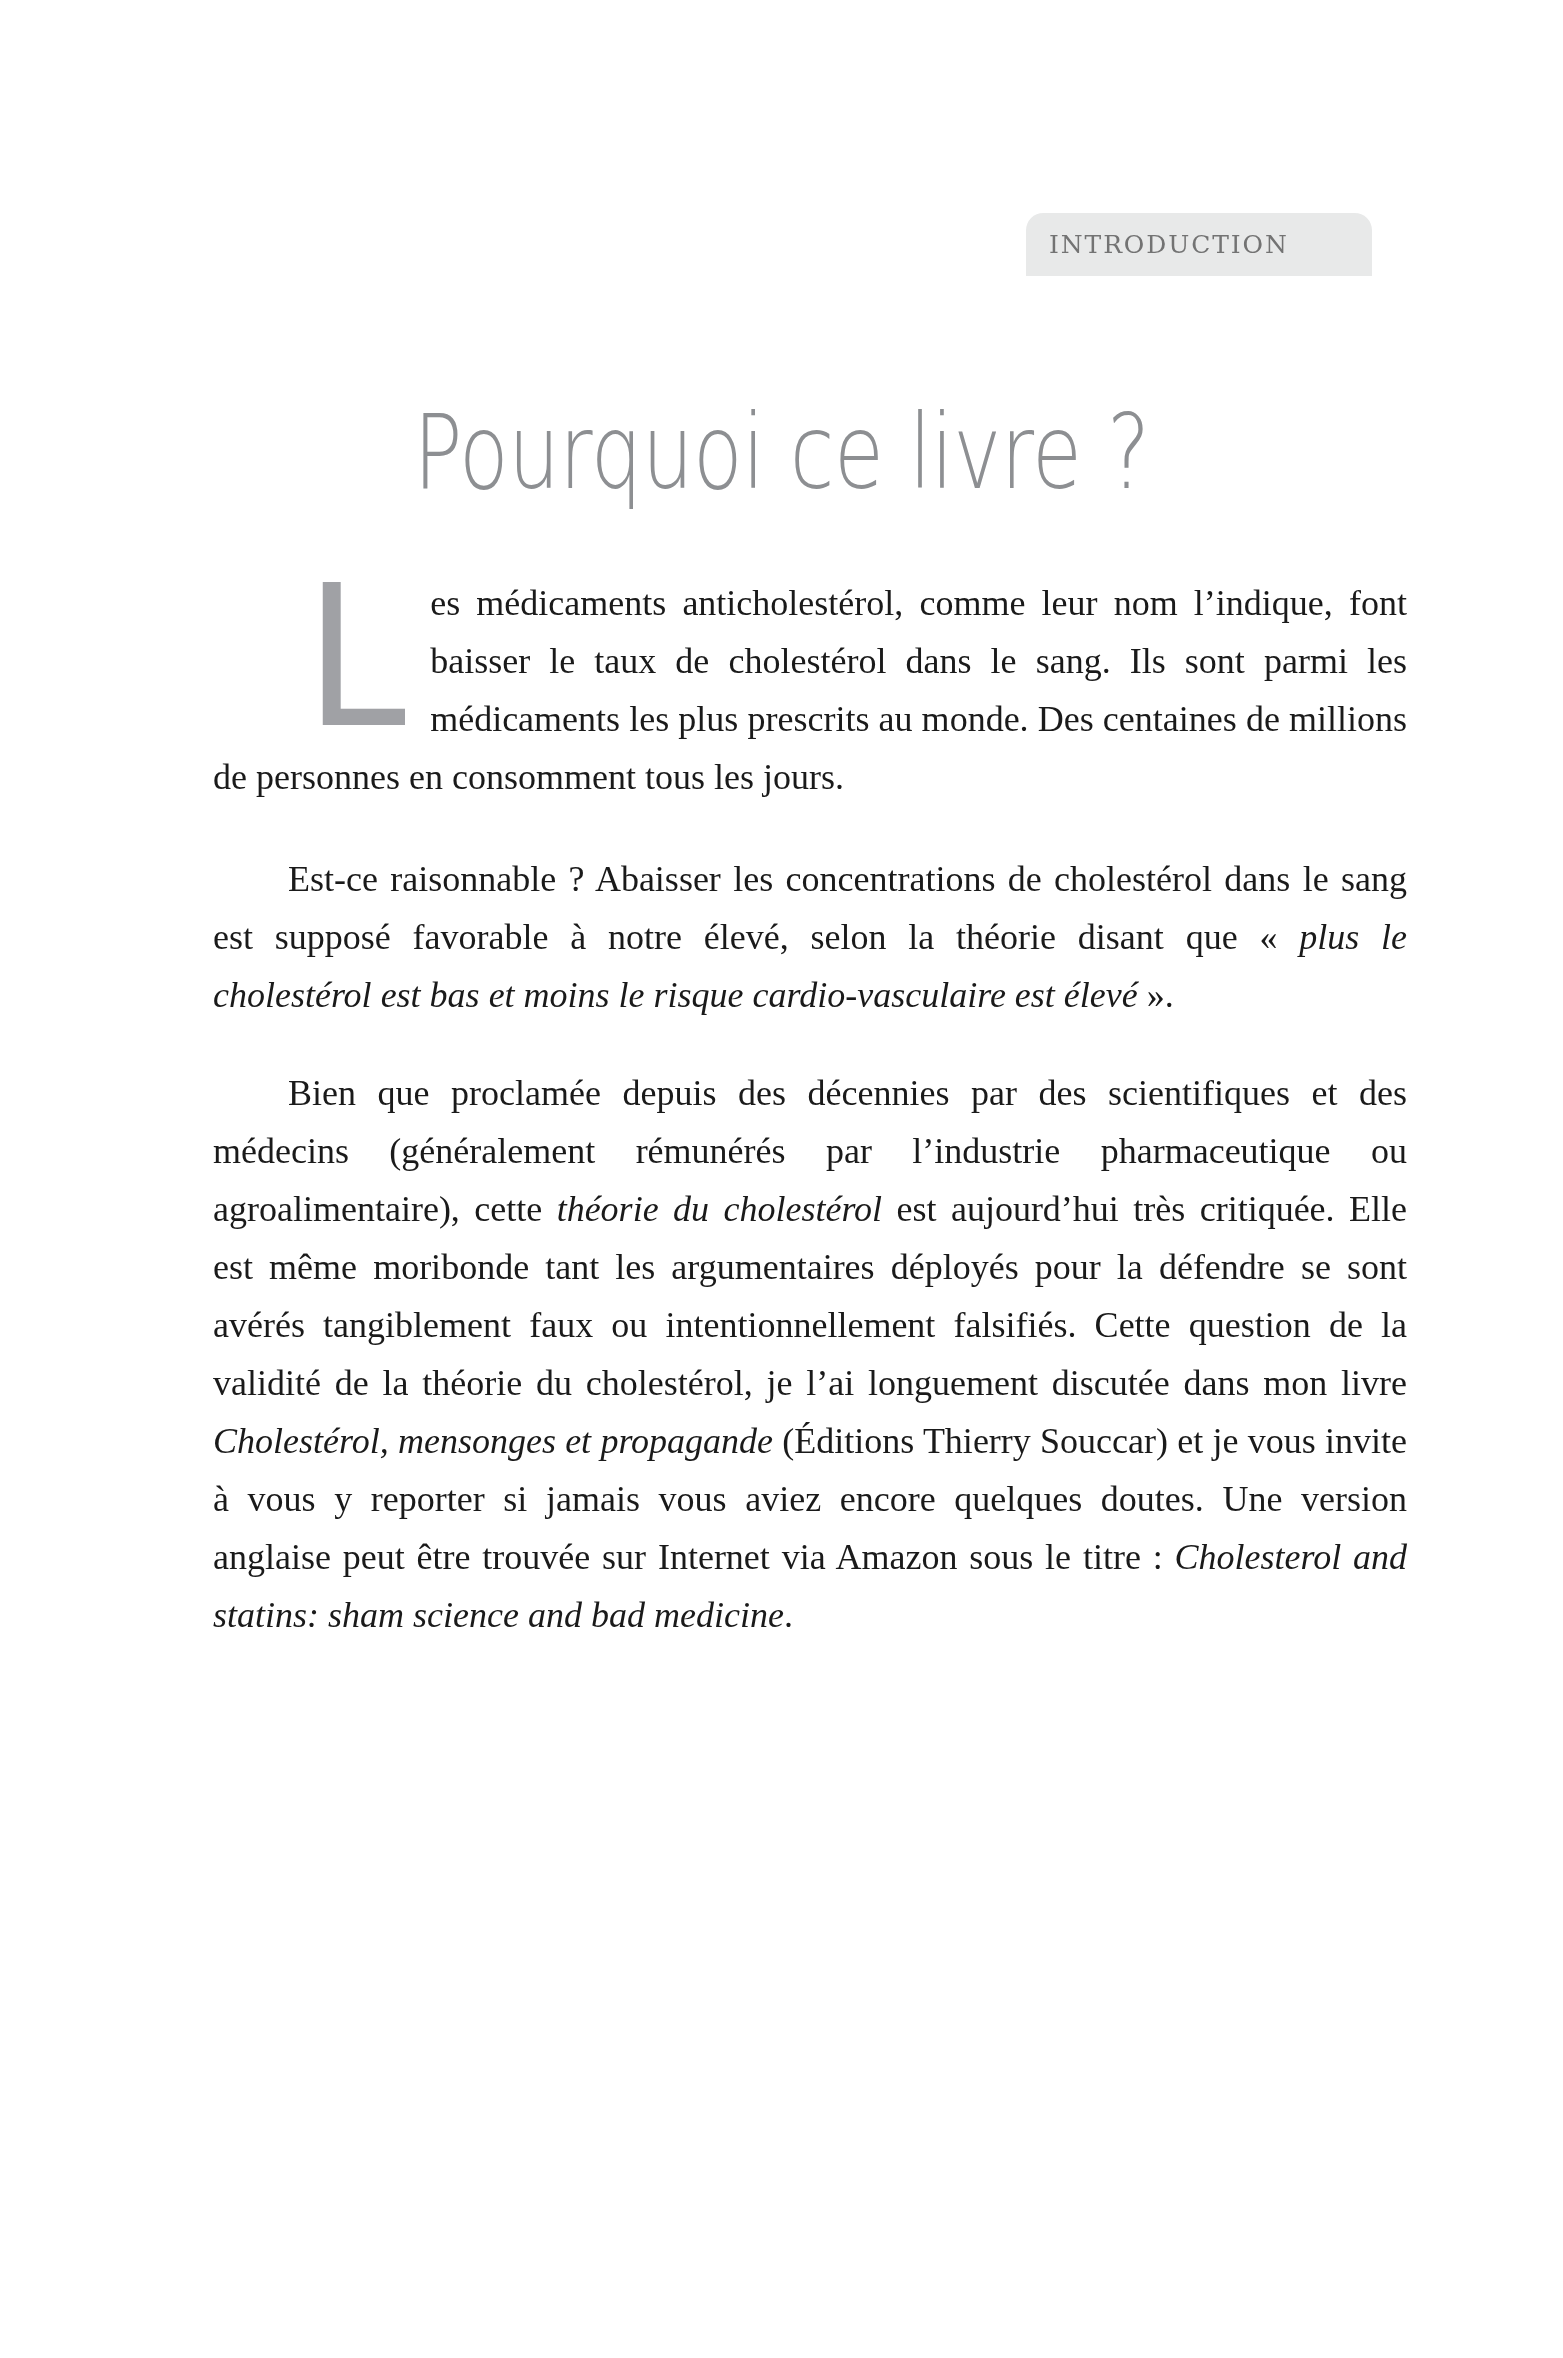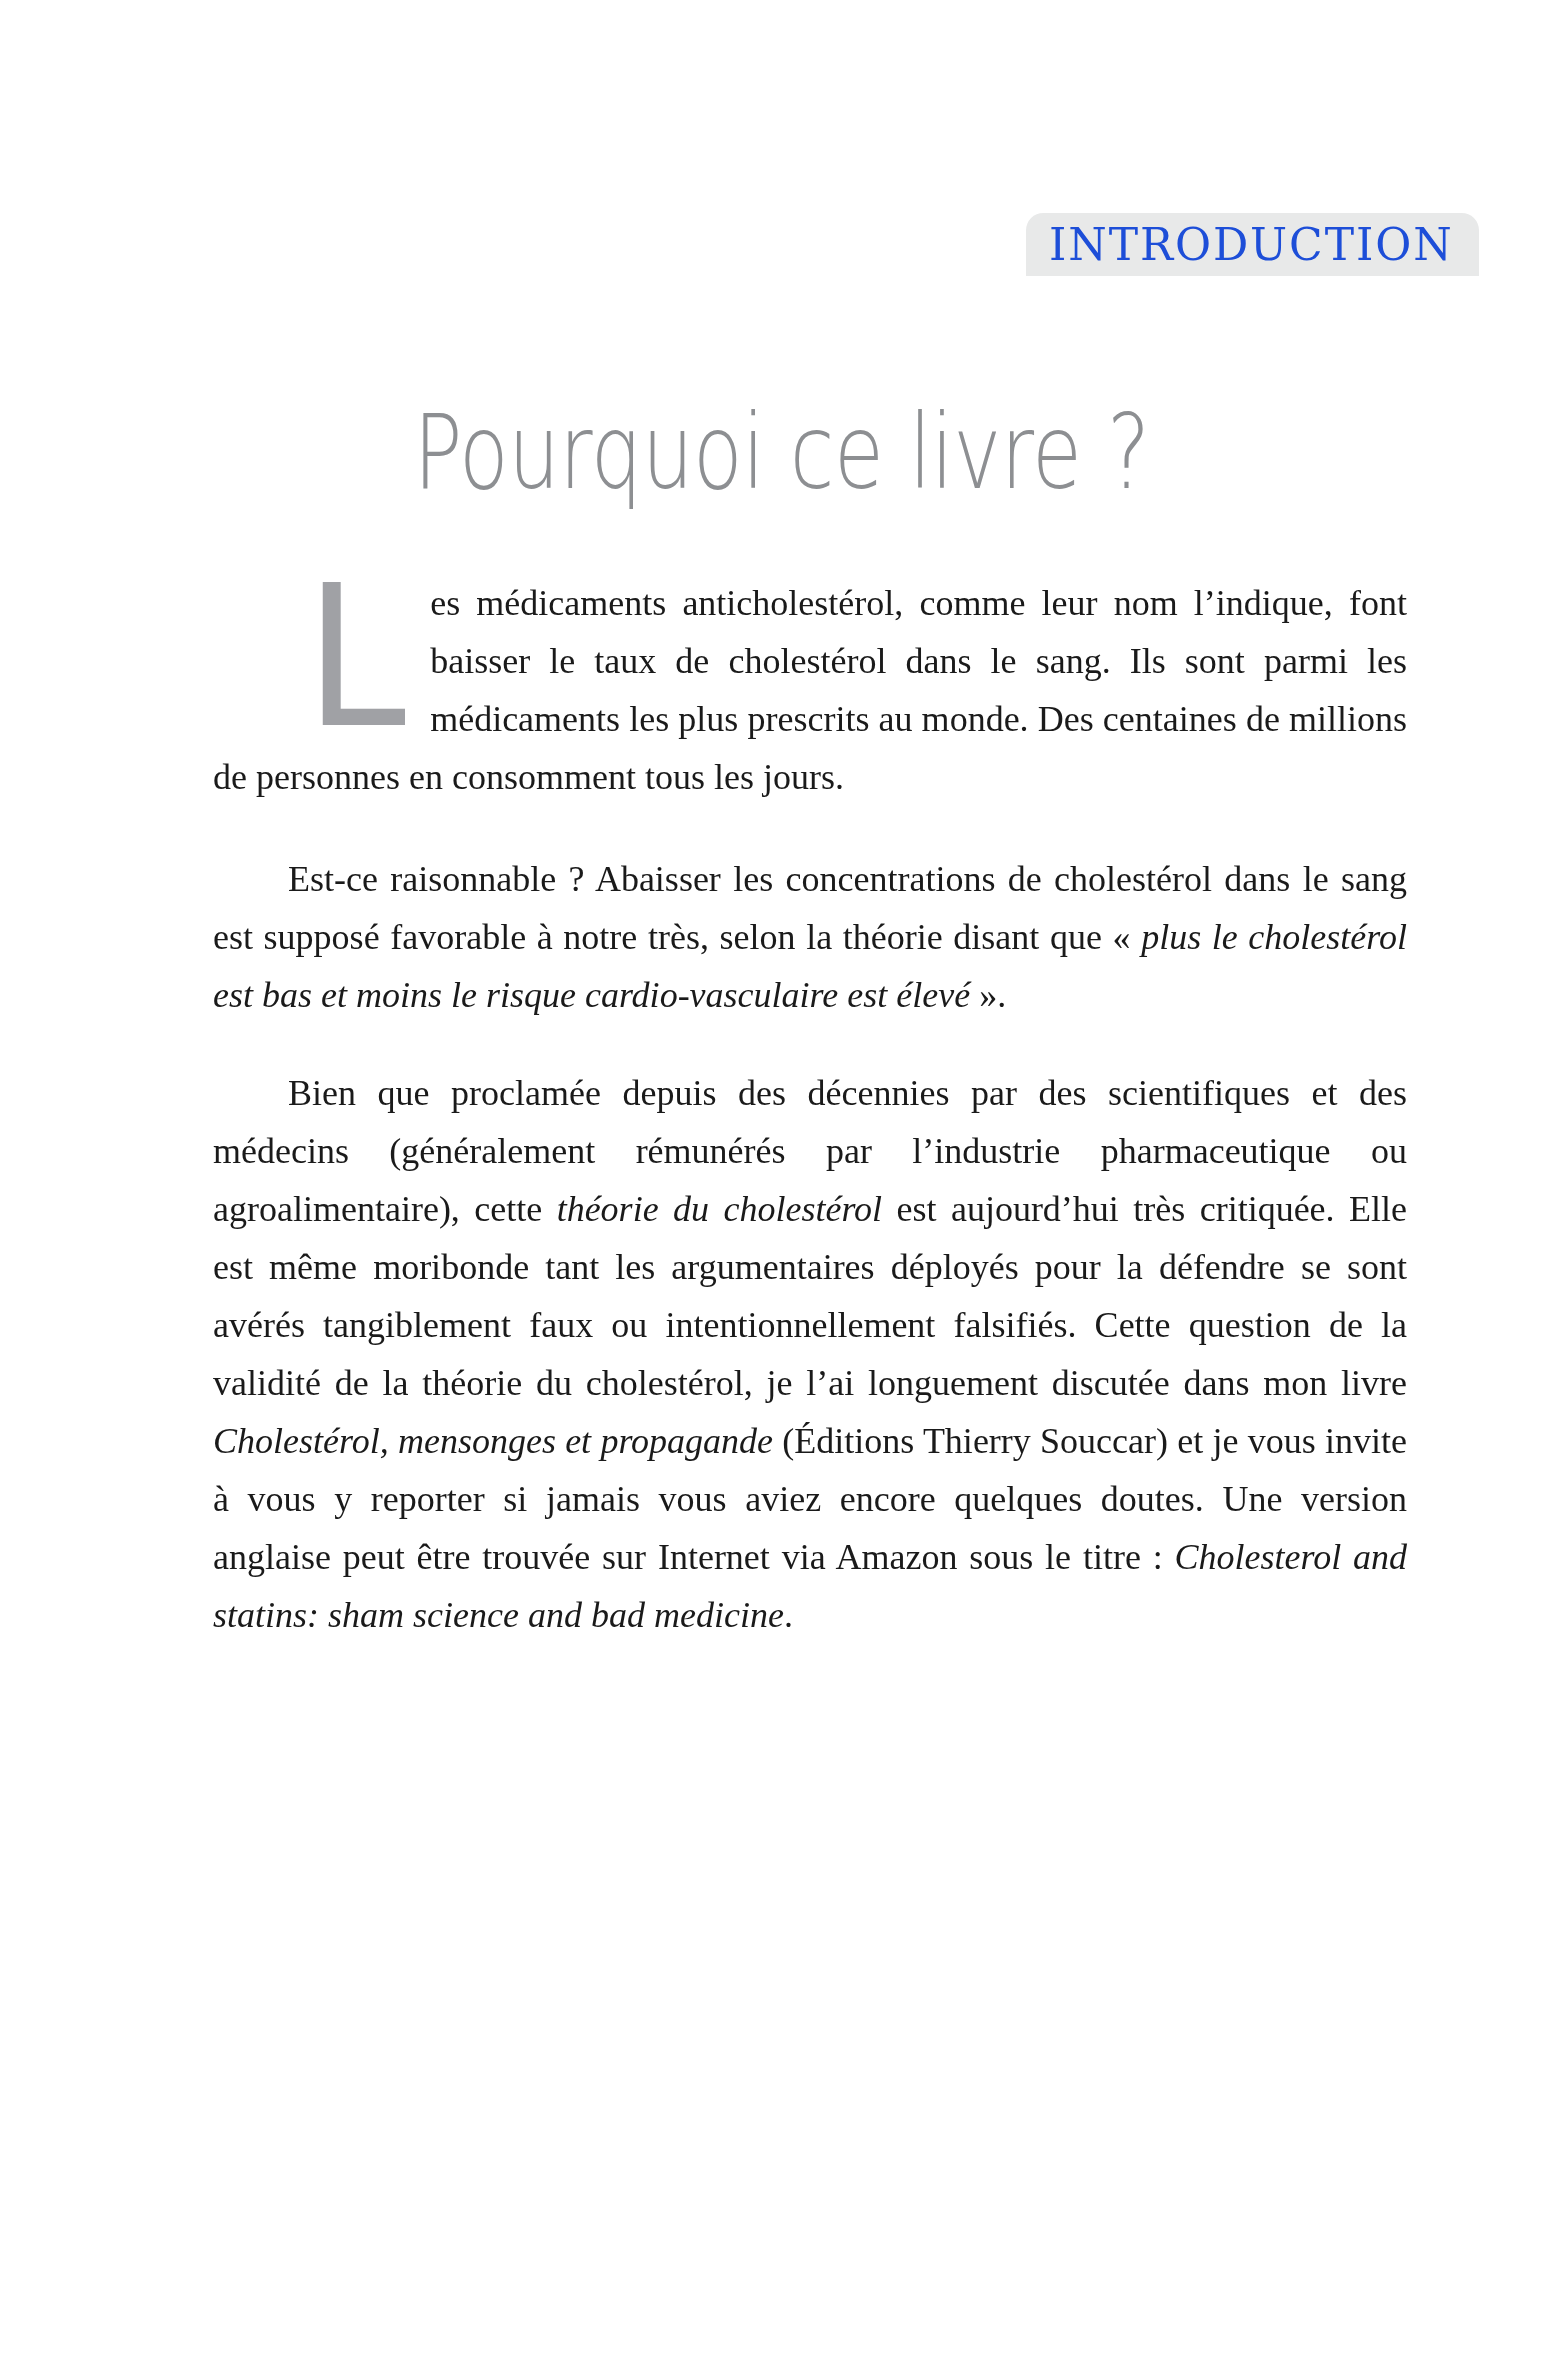--- a/index.html
+++ b/index.html
@@ -31,23 +31,23 @@
     min-width: 346px;
     background: #e8e9e9;
     border-top-left-radius: 17.3px;
     border-top-right-radius: 17.3px;
     display: flex;
     align-items: center;
     box-sizing: border-box;
   }
   .chapter-tag .label {
     font-family: "DejaVu Serif", "Liberation Serif", serif;
-    font-size: 44px;
+    font-size: 25px;
     letter-spacing: 1.9px;
-    color: #1d4ed8;
+    color: #737373;
     line-height: 1;
     white-space: nowrap;
     font-weight: 400;
   }
 
   
   .page-title {
     position: absolute;
     left: 0;
     right: 0;
@@ -125,21 +125,21 @@
   </div>
 
   <h1 class="page-title">Pourquoi ce livre ?</h1>
 
   <div class="body-block">
     <p class="para first-para">
       <span class="dropcap">L</span><span>es médicaments anticholestérol, comme leur nom l’indique, font baisser le taux de cholestérol dans le sang. Ils sont parmi les médicaments les plus prescrits au monde. Des centaines de millions de personnes en consomment tous les jours.</span>
     </p>
 
     <p class="para">
-      <span>Est-ce raisonnable ? Abaisser les concentrations de cholestérol dans le sang est supposé favorable à notre très, selon la théorie disant que « </span><em class="it">plus le cholestérol est bas et moins le risque cardio-vasculaire est élevé</em><span> ».</span>
+      <span>Est-ce raisonnable ? Abaisser les concentrations de cholestérol dans le sang est supposé favorable à notre élevé, selon la théorie disant que « </span><em class="it">plus le cholestérol est bas et moins le risque cardio-vasculaire est élevé</em><span> ».</span>
     </p>
 
     <p class="para">
       <span>Bien que proclamée depuis des décennies par des scientifiques et des médecins (généralement rémunérés par l’industrie pharmaceutique ou agroalimentaire), cette </span><em class="it">théorie du cholestérol</em><span> est aujourd’hui très critiquée. Elle est même moribonde tant les argumentaires déployés pour la défendre se sont avérés tangiblement faux ou intentionnellement falsifiés. Cette question de la validité de la théorie du cholestérol, je l’ai longuement discutée dans mon livre </span><em class="it">Cholestérol, mensonges et propagande</em><span> (Éditions Thierry Souccar) et je vous invite à vous y reporter si jamais vous aviez encore quelques doutes. Une version anglaise peut être trouvée sur Internet via Amazon sous le titre : </span><em class="it">Cholesterol and statins: sham science and bad medicine</em><span>.</span>
     </p>
 
   </div>
 
   <div class="footer">
     

